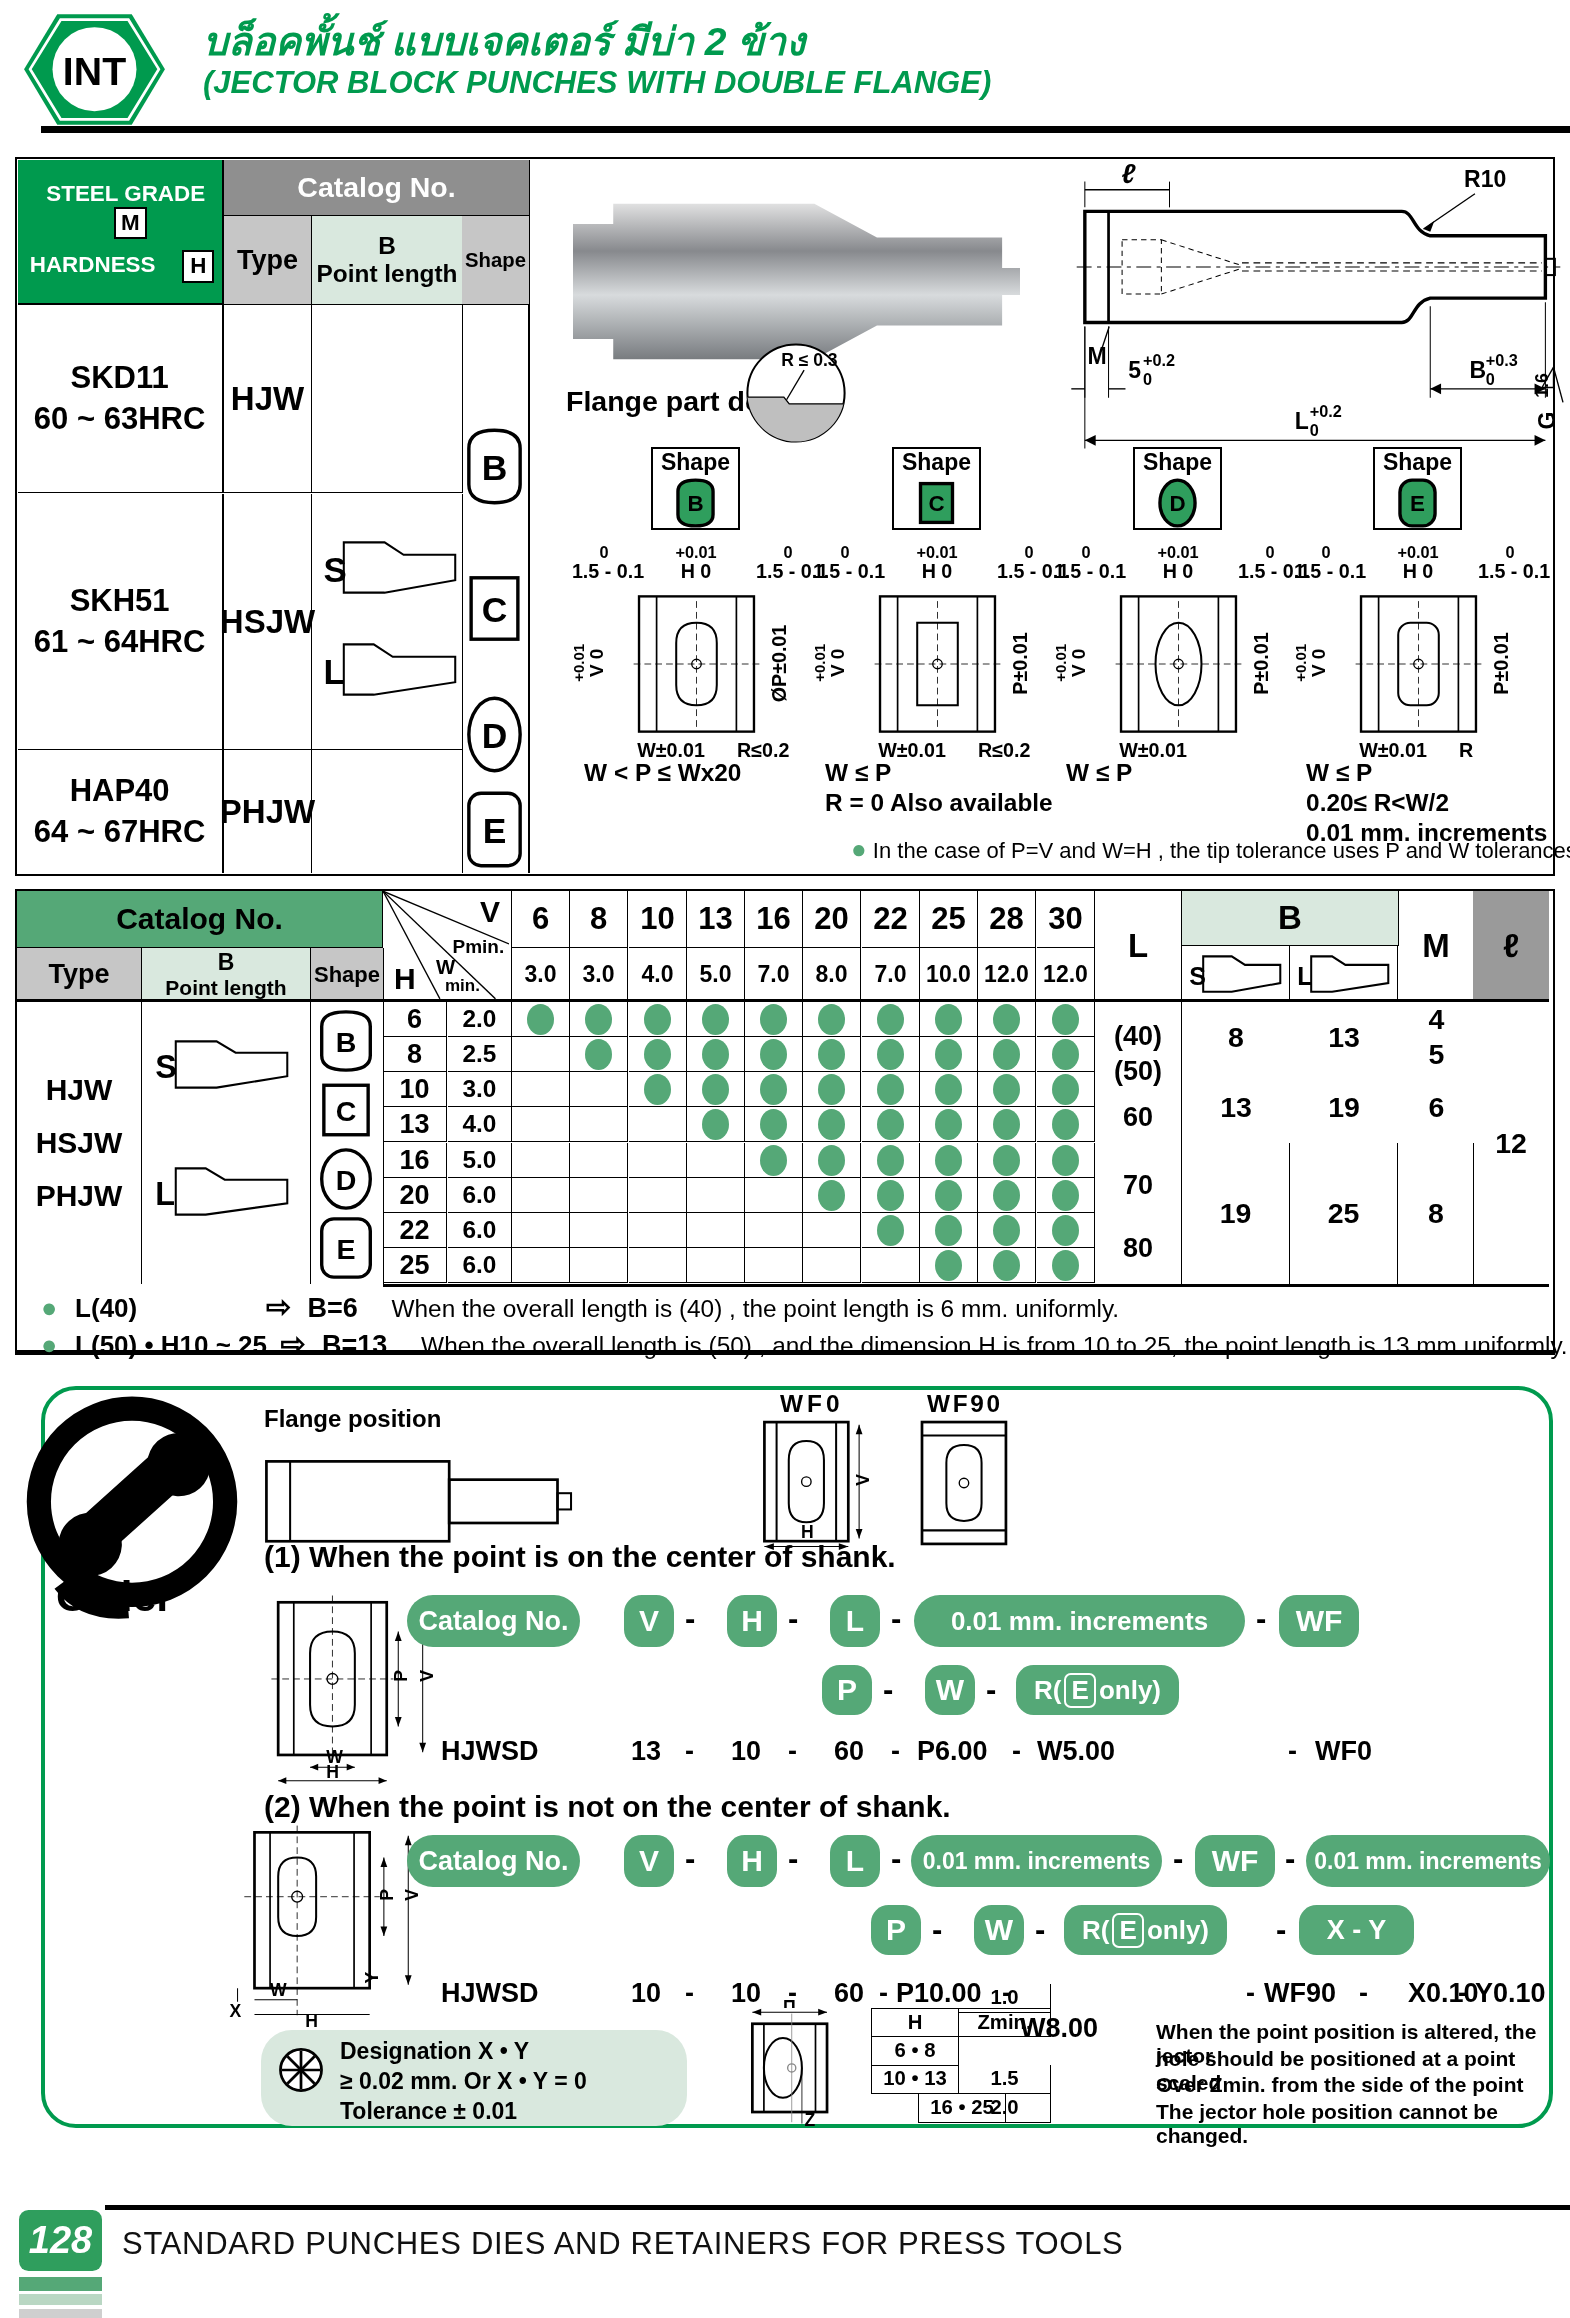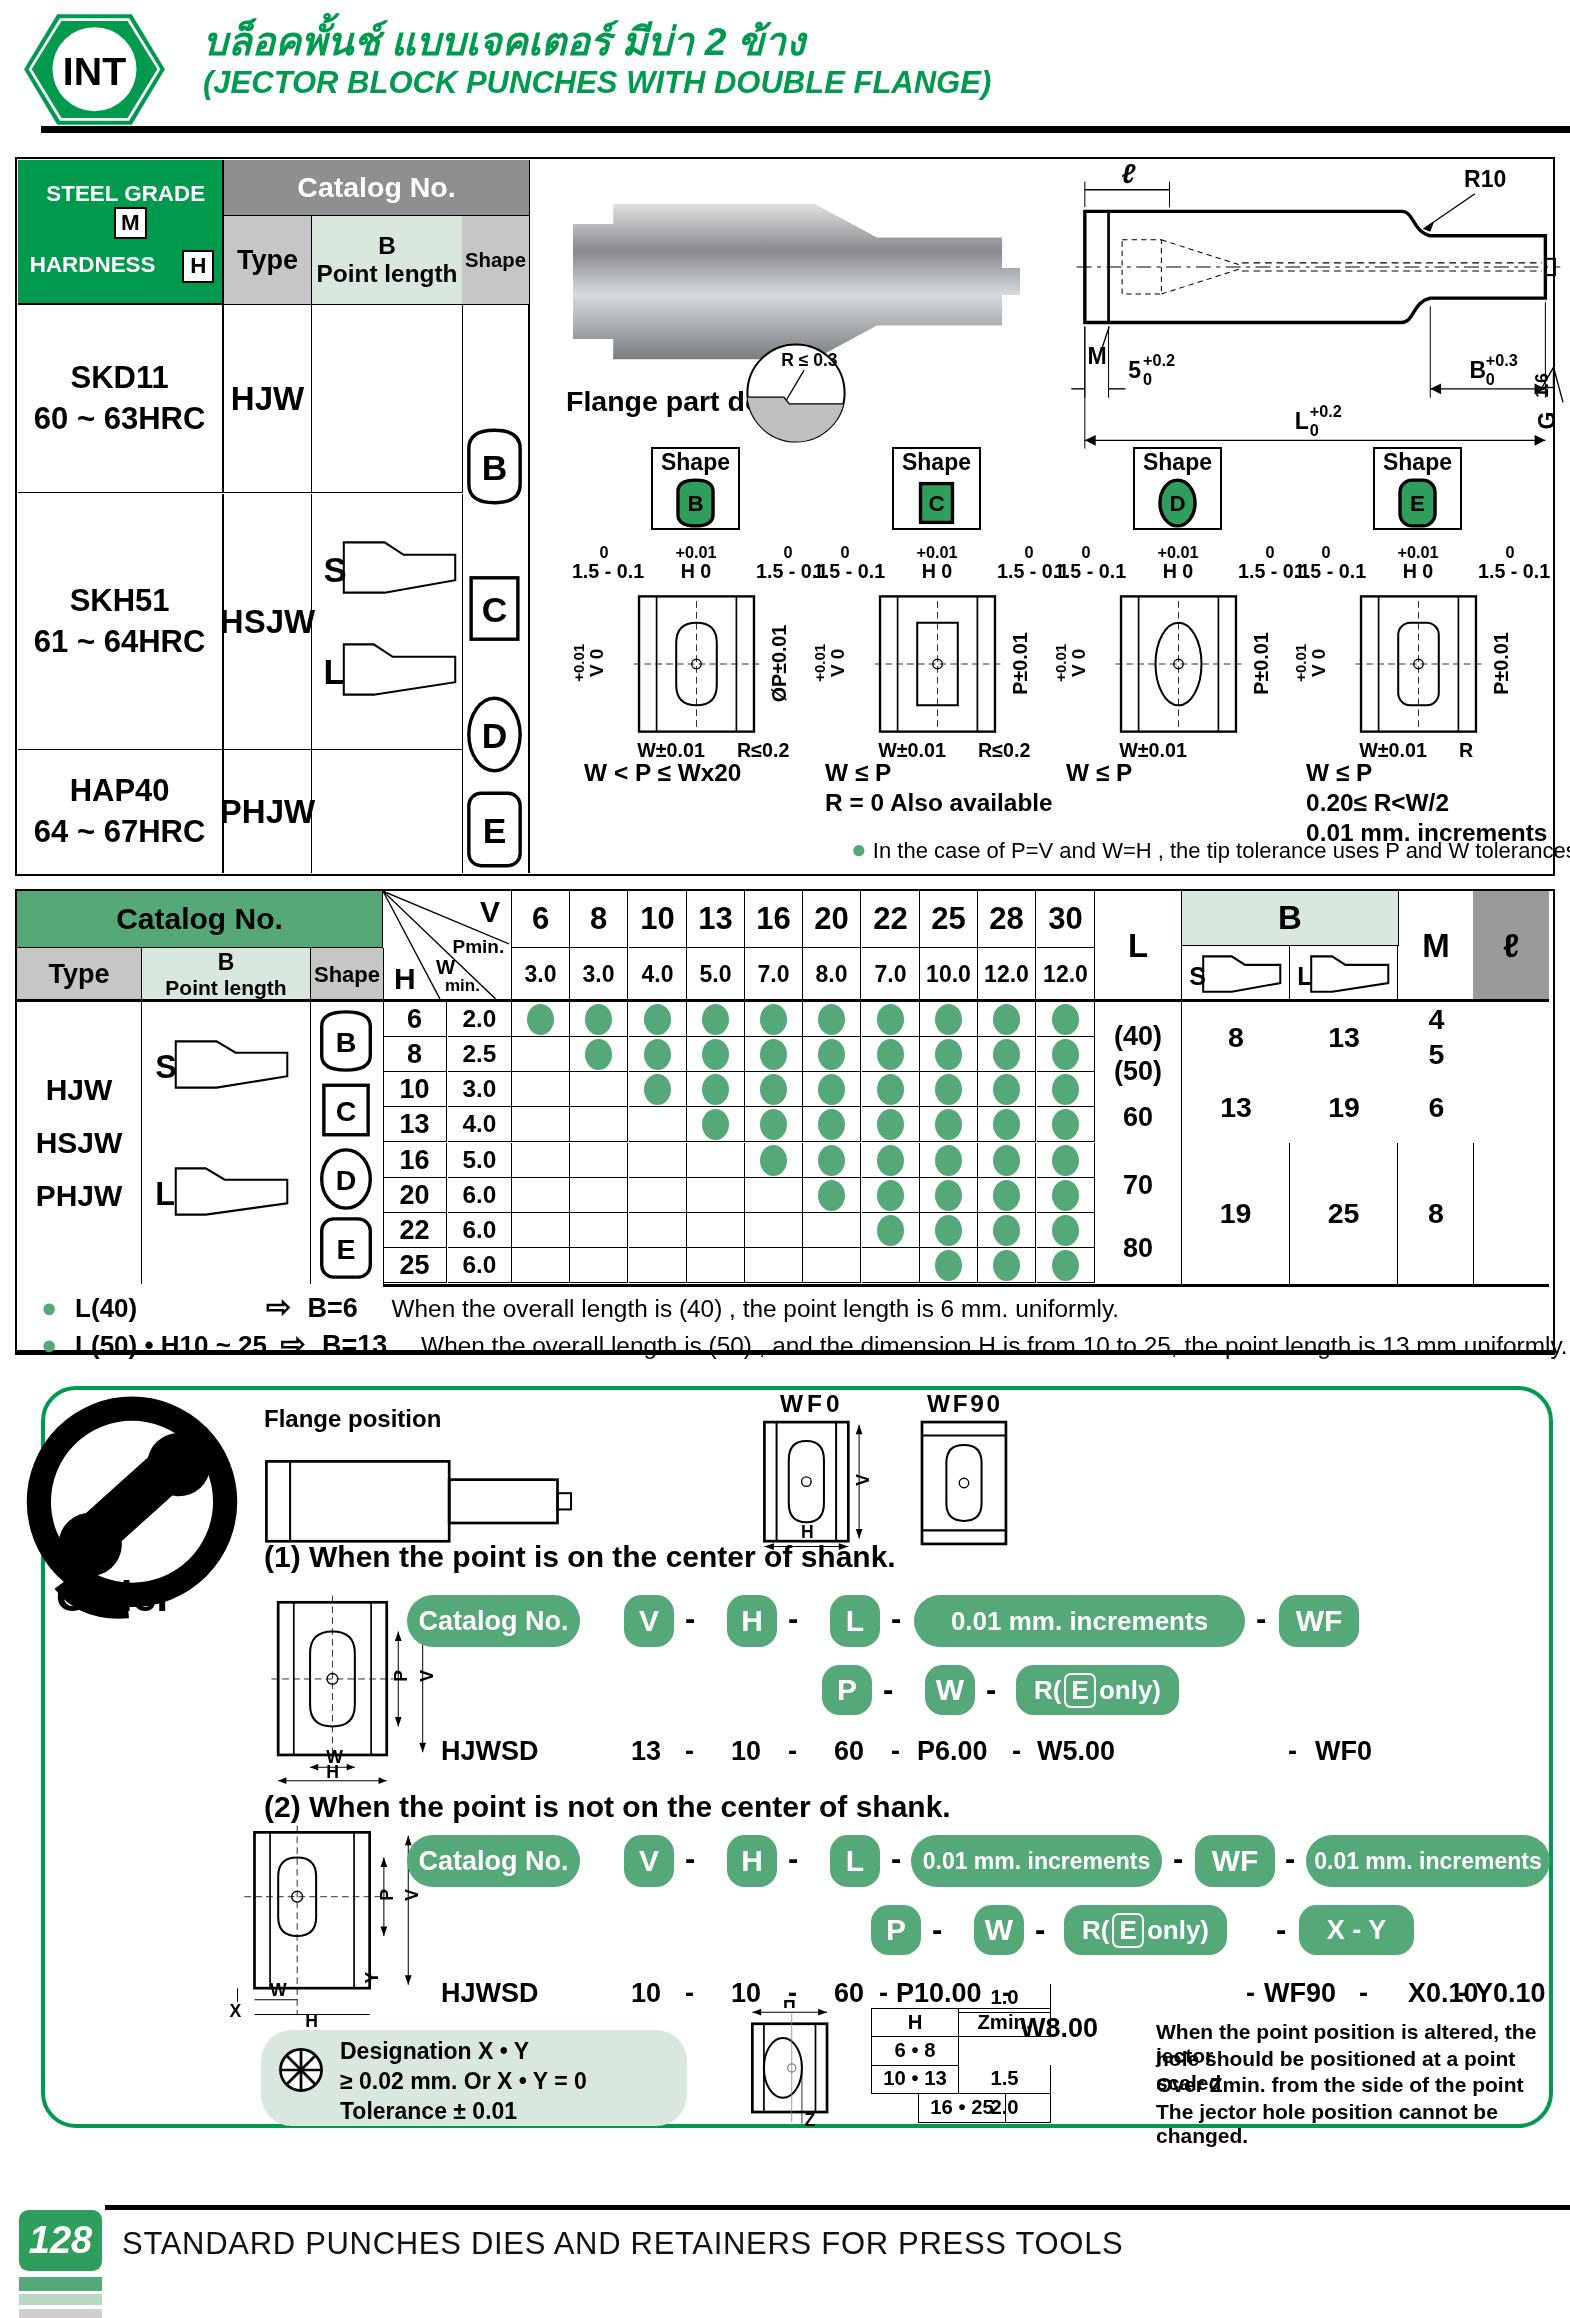--- a/index.html
+++ b/index.html
@@ -620,20 +620,21 @@
       <div style="position: absolute; box-sizing: border-box; left: 1165px; top: 111px; width: 108px; height: 71px; display: flex; align-items: center; justify-content: center; font-weight: bold; font-size: 28.5px;">8</div>
       <div style="position: absolute; box-sizing: border-box; left: 1273px; top: 111px; width: 108px; height: 71px; display: flex; align-items: center; justify-content: center; font-weight: bold; font-size: 28.5px;">13</div>
       <div style="position: absolute; box-sizing: border-box; left: 1165px; top: 181px; width: 108px; height: 71px; display: flex; align-items: center; justify-content: center; font-weight: bold; font-size: 28.5px;">13</div>
       <div style="position: absolute; box-sizing: border-box; left: 1273px; top: 181px; width: 108px; height: 71px; display: flex; align-items: center; justify-content: center; font-weight: bold; font-size: 28.5px;">19</div>
       <div style="position: absolute; box-sizing: border-box; left: 1165px; top: 252px; width: 108px; height: 141px; display: flex; align-items: center; justify-content: center; font-weight: bold; font-size: 28.5px; border-right: 1.4px solid rgb(0, 0, 0); border-bottom: none;">19</div>
       <div style="position: absolute; box-sizing: border-box; left: 1273px; top: 252px; width: 108px; height: 141px; display: flex; align-items: center; justify-content: center; font-weight: bold; font-size: 28.5px; border-right: 1.4px solid rgb(0, 0, 0); border-bottom: none;">25</div>
       <div style="position: absolute; box-sizing: border-box; left: 1382px; top: 111px; width: 75px; height: 35px; display: flex; align-items: center; justify-content: center; font-weight: bold; font-size: 28.5px;">4</div>
       <div style="position: absolute; box-sizing: border-box; left: 1382px; top: 146px; width: 75px; height: 35px; display: flex; align-items: center; justify-content: center; font-weight: bold; font-size: 28.5px;">5</div>
       <div style="position: absolute; box-sizing: border-box; left: 1382px; top: 181px; width: 75px; height: 71px; display: flex; align-items: center; justify-content: center; font-weight: bold; font-size: 28.5px;">6</div>
       <div style="position: absolute; box-sizing: border-box; left: 1382px; top: 252px; width: 75px; height: 141px; display: flex; align-items: center; justify-content: center; font-weight: bold; font-size: 28.5px; border-right: 1.4px solid rgb(0, 0, 0); border-bottom: none;">8</div>
+      <div style="position: absolute; box-sizing: border-box; left: 1456px; top: 111px; width: 76px; height: 282px; display: flex; align-items: center; justify-content: center; font-weight: bold; font-size: 28.5px; border-right: none; border-bottom: none;">12</div>
     </div>
 </div>
 
 <div class="abs" style="left:41px;top:1289px;font-size:24.4px;white-space:nowrap;">
   <span style="color:var(--dot-green);font-size:27px;">●</span>
   <span class="bold" style="font-size:26px;margin-left:11px;text-align:center;">L(40)</span>
   <span class="bold" style="font-size:30px;margin-left:122px;">⇨</span>
   <span class="bold" style="font-size:27px;margin-left:9.5px;">B=6</span>
   <span style="margin-left:27px;">When the overall length is (40) , the point length is 6 mm. uniformly.</span>
 </div>

